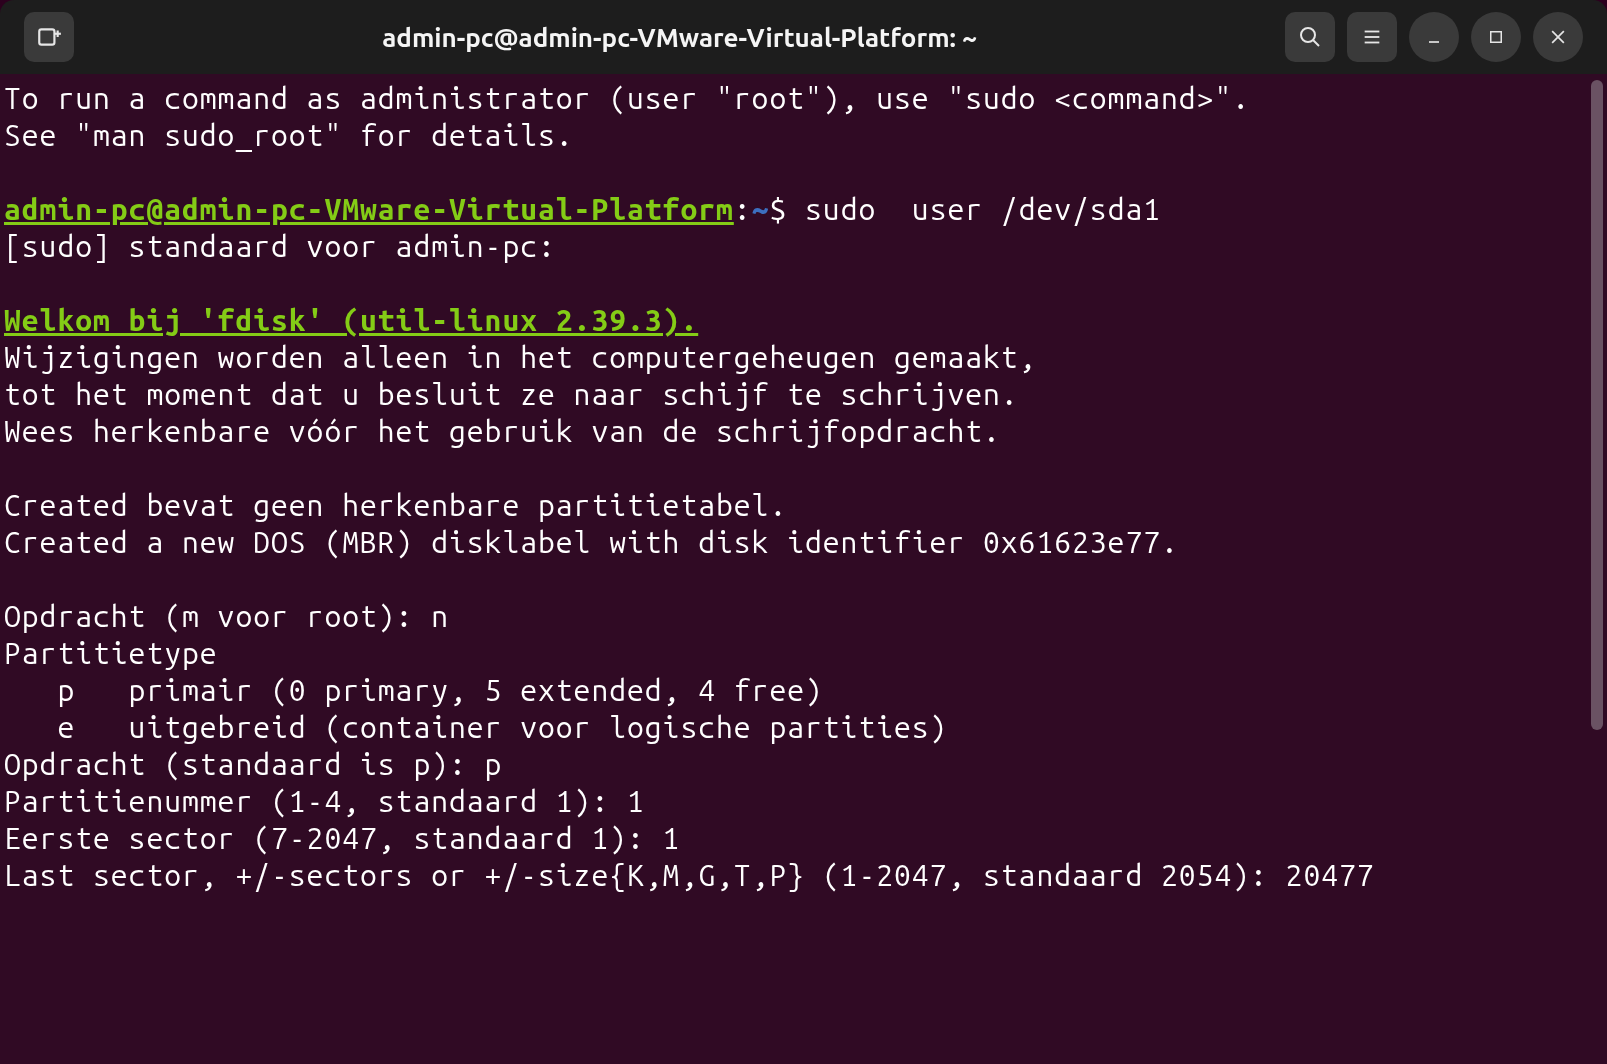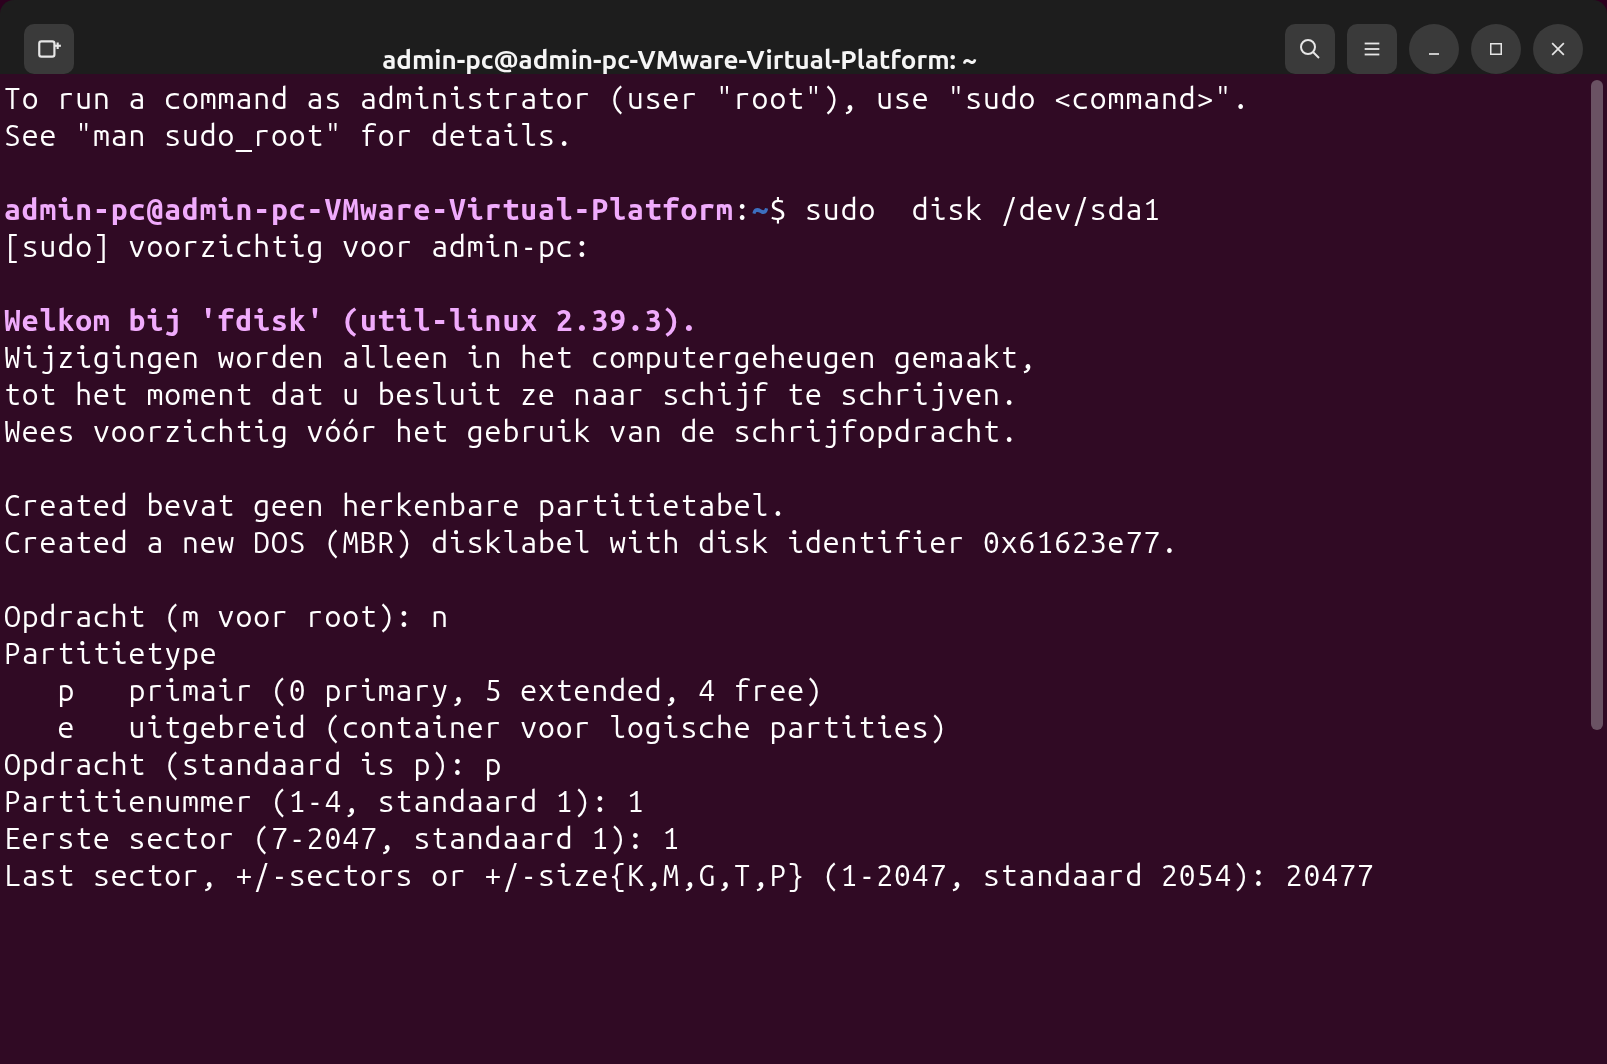--- a/index.html
+++ b/index.html
@@ -8,21 +8,21 @@
     width: 1607px;
     height: 1064px;
     background: #2c001e;
     font-family: "Ubuntu Mono", "DejaVu Sans Mono", "Liberation Mono", monospace;
     overflow: hidden;
   }
   .titlebar {
     height: 74px;
     background: #1d1d1d;
     display: flex;
-    align-items: flex-end;
+    align-items: center;
     padding: 0 24px;
     box-sizing: border-box;
     gap: 12px;
     border-top-left-radius: 14px;
     border-top-right-radius: 14px;
   }
   .tb-spacer { flex: 1; }
   .tb-button {
     width: 50px;
     height: 50px;
@@ -59,21 +59,21 @@
   }
   .term-content {
     padding: 6px 4px 4px 4px;
     font-size: 30px;
     line-height: 37px;
     letter-spacing: 1px;
     color: #ffffff;
     white-space: pre;
     font-family: "Ubuntu Mono", "DejaVu Sans Mono", "Liberation Mono", monospace;
   }
-  .green { color: #f0abfc; font-weight: bold; }
+  .green { color: #84cc16; font-weight: bold; text-decoration: underline; }
   .blue  { color: #3c6fbf; font-weight: bold; }
   .white { color: #ffffff; }
 
   .scrollbar {
     position: absolute;
     top: 6px;
     right: 4px;
     width: 12px;
     height: 650px;
     background: #6a5263;
@@ -123,27 +123,27 @@
       <line x1="19" y1="5" x2="5" y2="19"></line>
     </svg>
   </div>
 </div>
 
 <div class="term-area">
   <div class="scrollbar"></div>
   <div class="term-content"><span>To run a command as administrator (user "root"), use "sudo &lt;command&gt;".</span>
 <span>See "man sudo_root" for details.</span>
 
-<span class="green">admin-pc@admin-pc-VMware-Virtual-Platform</span><span class="white">:</span><span class="blue">~</span><span class="white">$ </span><span class="white">sudo  disk /dev/sda1</span>
-<span>[sudo] voorzichtig voor admin-pc: </span>
+<span class="green">admin-pc@admin-pc-VMware-Virtual-Platform</span><span class="white">:</span><span class="blue">~</span><span class="white">$ </span><span class="white">sudo  user /dev/sda1</span>
+<span>[sudo] standaard voor admin-pc: </span>
 
 <span class="green">Welkom bij 'fdisk' (util-linux 2.39.3).</span>
 <span>Wijzigingen worden alleen in het computergeheugen gemaakt,</span>
 <span>tot het moment dat u besluit ze naar schijf te schrijven.</span>
-<span>Wees voorzichtig vóór het gebruik van de schrijfopdracht.</span>
+<span>Wees herkenbare vóór het gebruik van de schrijfopdracht.</span>
 
 <span>Created bevat geen herkenbare partitietabel.</span>
 <span>Created a new DOS (MBR) disklabel with disk identifier 0x61623e77.</span>
 
 <span>Opdracht (m voor root): </span><span>n</span>
 <span>Partitietype</span>
 <span>   p   primair (0 primary, 5 extended, 4 free)</span>
 <span>   e   uitgebreid (container voor logische partities)</span>
 <span>Opdracht (standaard is p): </span><span>p</span>
 <span>Partitienummer (1-4, standaard 1): </span><span>1</span>

